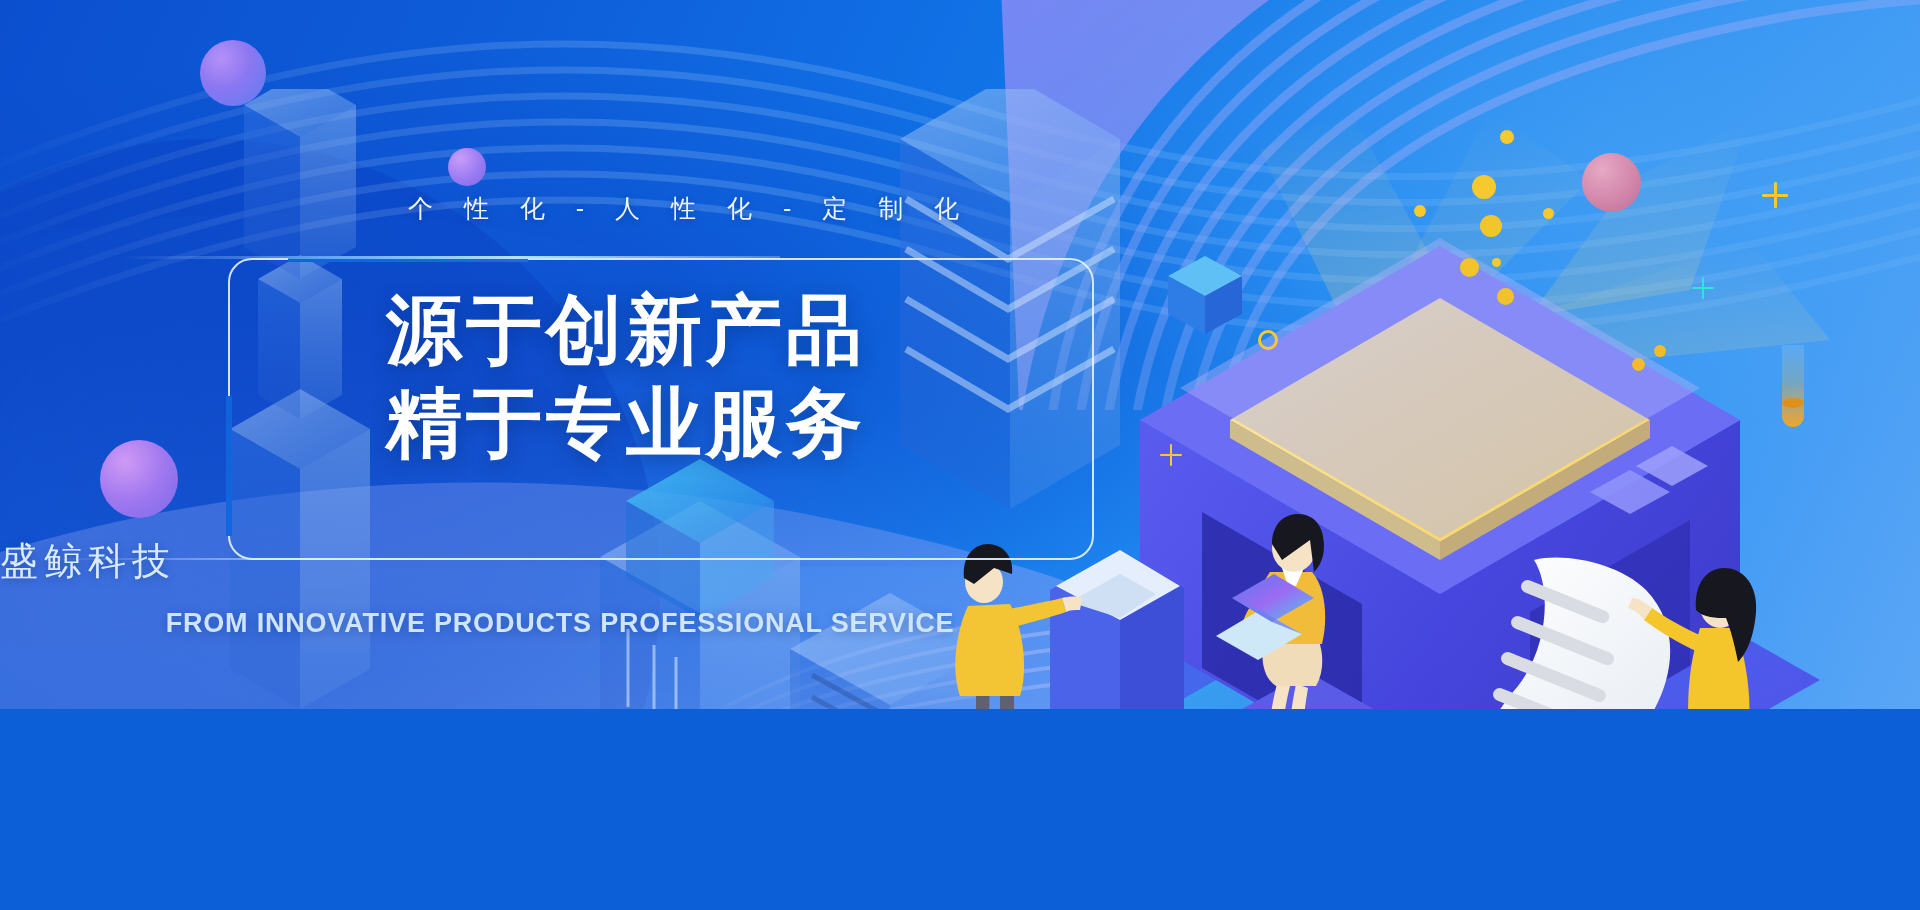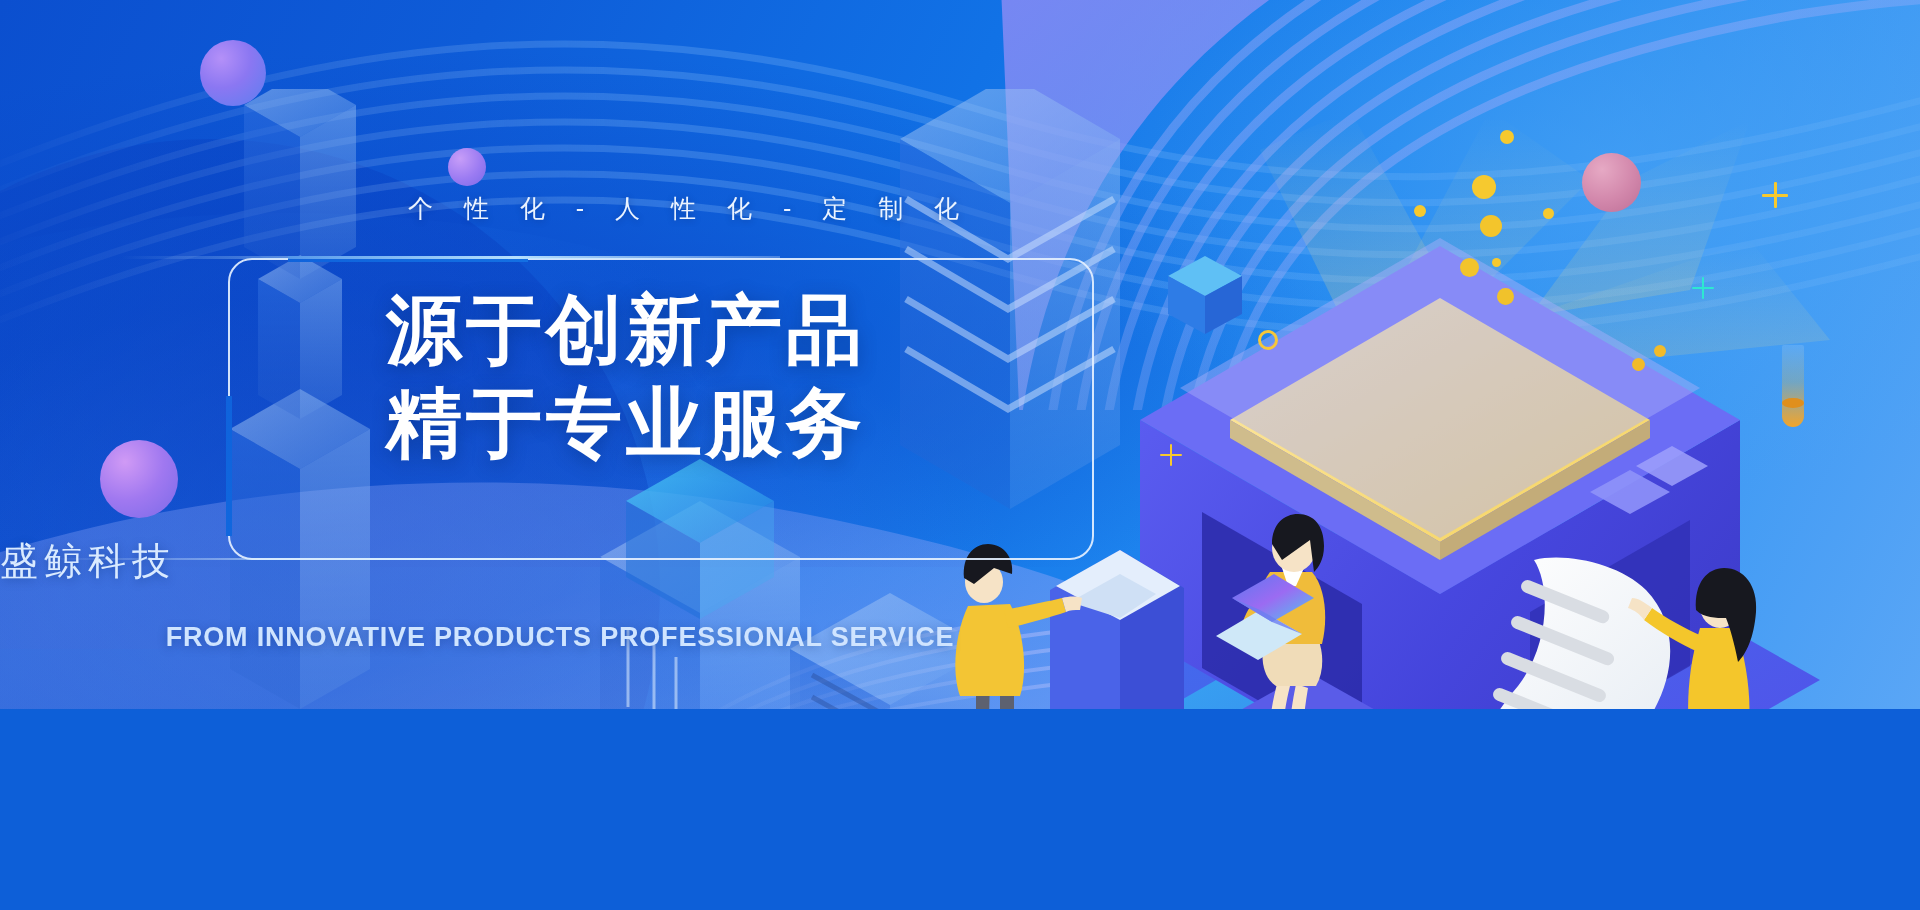--- a/index.html
+++ b/index.html
@@ -99,21 +99,21 @@
   }
   .headline .l1{display:block;}
   .headline .l2{display:block;padding-right:18px;}
 
   .brand{
     position:absolute;left:0;top:536px;width:1120px;
     color:#d9eaff;font-size:38px;letter-spacing:6px;font-weight:400;
     text-shadow:0 2px 10px rgba(4,40,110,.4);
   }
   .subtitle{
-    position:absolute;left:0;top:622px;width:1120px;text-align:center;
+    position:absolute;left:0;top:608px;width:1120px;text-align:center;
     color:#cfe4ff;font-size:27px;font-weight:700;letter-spacing:.8px;
     text-shadow:0 2px 10px rgba(4,40,110,.35);
   }
 </style>
 </head>
 <body>
 
 <div class="banner">
 
   <div class="bg-layer">

